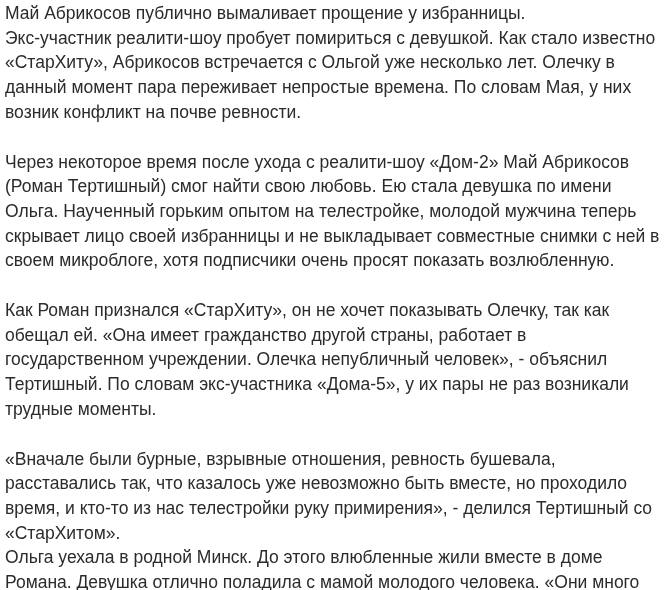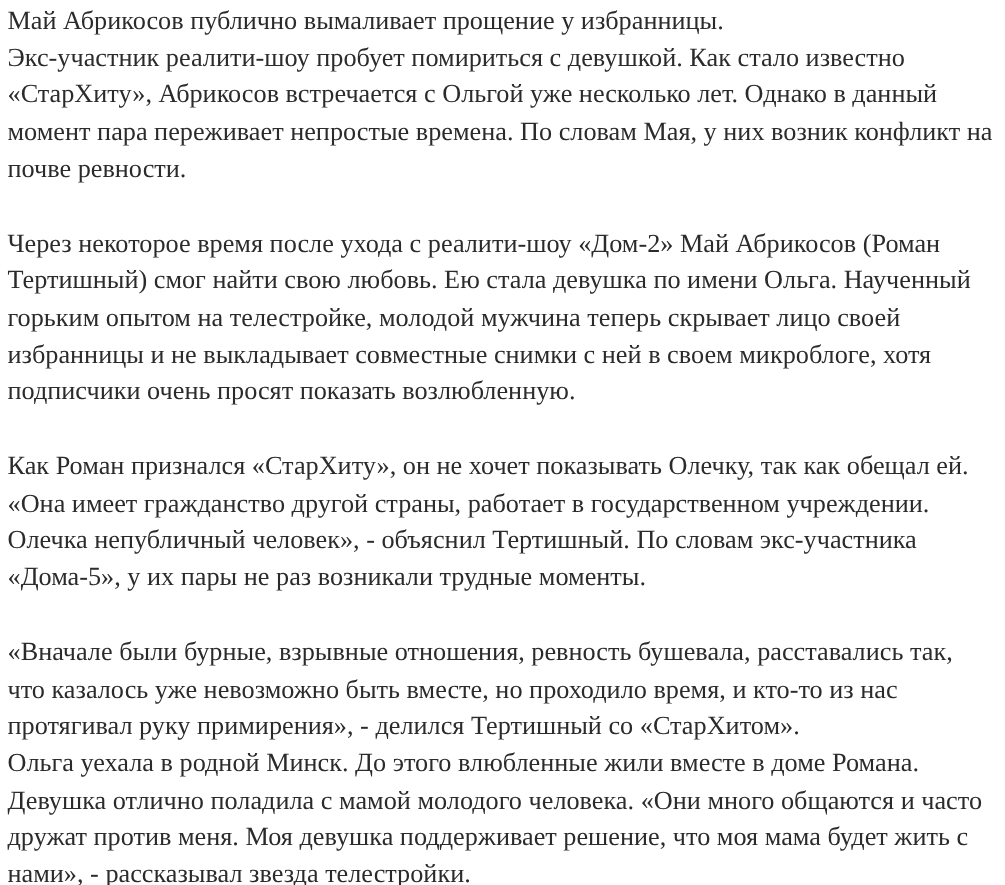--- a/index.html
+++ b/index.html
@@ -19,45 +19,44 @@
     font-family: "Liberation Sans", "DejaVu Sans", sans-serif;
     font-size: 17.5px;
     line-height: 24.7px;
     font-weight: 400;
     color: #2b2b2b;
     -webkit-font-smoothing: antialiased;
   }
   .para {
     margin: 0 0 25px 0;
     padding: 0;
-    font-family: Liberation Serif, serif;
   }
   .para:last-child {
     margin-bottom: 0;
   }
   .seg {
     display: block;
   }
 </style>
 </head>
 <body>
 
 <article class="article">
 
   <p class="para">
     <span class="seg">Май Абрикосов публично вымаливает прощение у избранницы.</span>
-    <span class="seg">Экс-участник реалити-шоу пробует помириться с девушкой. Как стало известно «СтарХиту», Абрикосов встречается с Ольгой уже несколько лет. Однако в данный момент пара переживает непростые времена. По словам Мая, у них возник конфликт на почве ревности.</span>
+    <span class="seg">Экс-участник реалити-шоу пробует помириться с девушкой. Как стало известно «СтарХиту», Абрикосов встречается с Ольгой уже несколько лет. Олечку в данный момент пара переживает непростые времена. По словам Мая, у них возник конфликт на почве ревности.</span>
   </p>
 
   <p class="para">
     <span class="seg">Через некоторое время после ухода с реалити-шоу «Дом-2» Май Абрикосов (Роман Тертишный) смог найти свою любовь. Ею стала девушка по имени Ольга. Наученный горьким опытом на телестройке, молодой мужчина теперь скрывает лицо своей избранницы и не выкладывает совместные снимки с ней в своем микроблоге, хотя подписчики очень просят показать возлюбленную.</span>
   </p>
 
   <p class="para">
     <span class="seg">Как Роман признался «СтарХиту», он не хочет показывать Олечку, так как обещал ей. «Она имеет гражданство другой страны, работает в государственном учреждении. Олечка непубличный человек», - объяснил Тертишный. По словам экс-участника «Дома-5», у их пары не раз возникали трудные моменты.</span>
   </p>
 
   <p class="para">
-    <span class="seg">«Вначале были бурные, взрывные отношения, ревность бушевала, расставались так, что казалось уже невозможно быть вместе, но проходило время, и кто-то из нас протягивал руку примирения», - делился Тертишный со «СтарХитом».</span>
+    <span class="seg">«Вначале были бурные, взрывные отношения, ревность бушевала, расставались так, что казалось уже невозможно быть вместе, но проходило время, и кто-то из нас телестройки руку примирения», - делился Тертишный со «СтарХитом».</span>
     <span class="seg">Ольга уехала в родной Минск. До этого влюбленные жили вместе в доме Романа. Девушка отлично поладила с мамой молодого человека. «Они много общаются и часто дружат против меня. Моя девушка поддерживает решение, что моя мама будет жить с нами», - рассказывал звезда телестройки.</span>
   </p>
 
 </article>
 
 </body></html>

